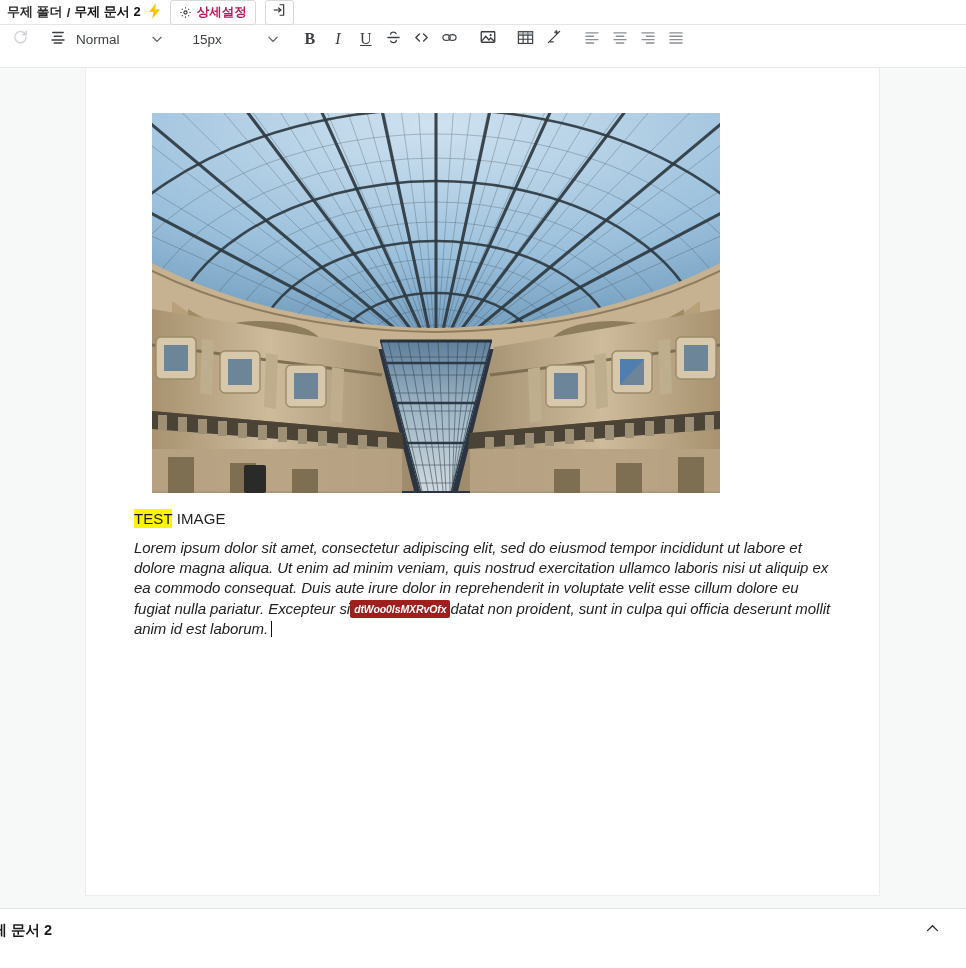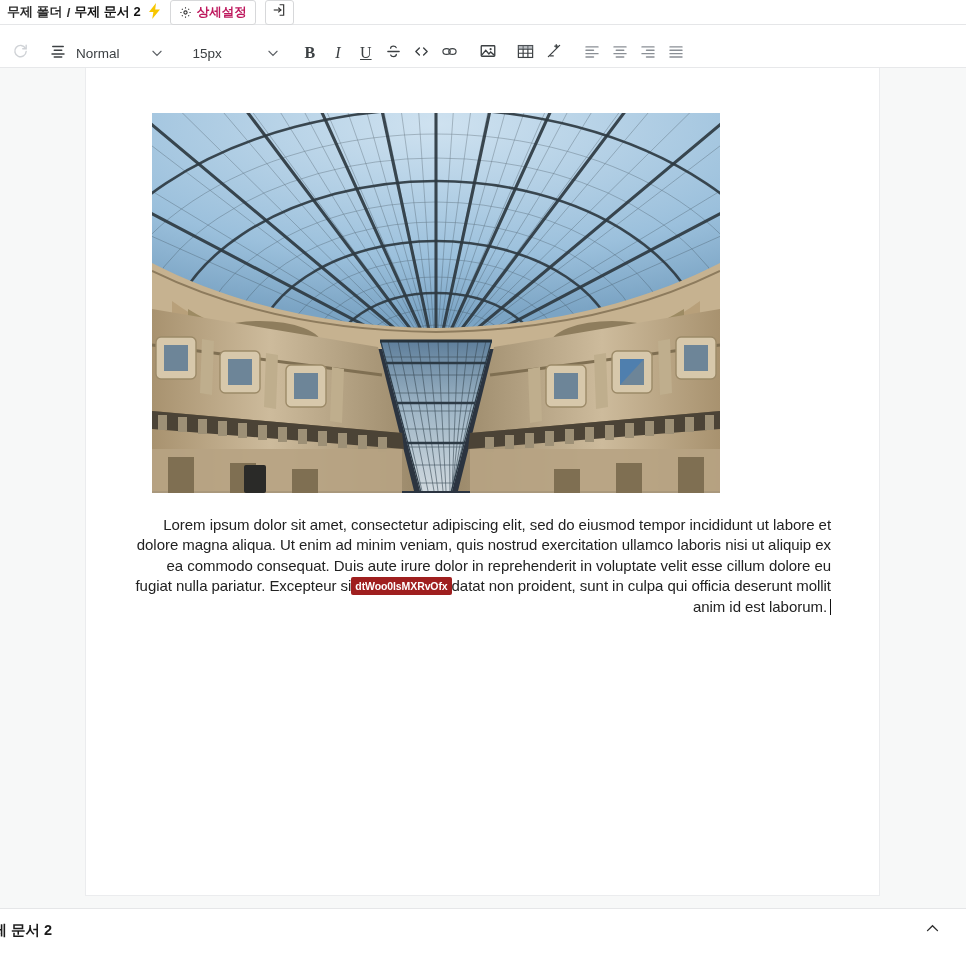--- a/index.html
+++ b/index.html
@@ -71,21 +71,21 @@
     cursor: pointer;
   }
 
   
   .formatbar {
     height: 43px;
     width: 966px;
     background: #ffffff;
     border-bottom: 1px solid #e7e8ea;
     display: flex;
-    align-items: flex-end;
+    align-items: flex-start;
     padding-left: 6px;
   }
   .fb-item {
     height: 28px;
     min-width: 28px;
     display: flex;
     align-items: center;
     justify-content: center;
     cursor: pointer;
     color: #3c4043;
@@ -161,27 +161,28 @@
     color: #222;
     line-height: 1.5;
     letter-spacing: 0.1px;
   }
   .hl-mark {
     background: #fff500;
     color: #1a1a1a;
     padding: 1px 0;
   }
   .para {
-    margin-top: 22px;
+    margin-top: 7px;
     font-size: 15px;
     line-height: 20.4px;
     color: #222;
-    text-align: right;
+    text-align: left;
     letter-spacing: -0.05px;
     max-width: 700px;
+    font-style: italic;
   }
   .chip {
     display: inline-block;
     background: #9f1f1f;
     color: #ffffff;
     font-size: 10.5px;
     font-weight: 700;
     line-height: 14px;
     padding: 2px 4px 2px 4px;
     border-radius: 2px;
@@ -660,20 +661,23 @@
               <rect x="464" y="350" width="26" height="30"></rect>
             <rect x="402" y="356" width="26" height="24"></rect>
           </g>
         </g>
 
         <rect x="0" y="0" width="568" height="380" fill="none"></rect>
       </svg>
     </div>
 
     <div class="doc-body">
+      <div class="heading-line">
+        <span class="hl-mark">TEST</span><span> IMAGE</span>
+      </div>
 
       <div class="para">
         <span>Lorem ipsum dolor sit amet, consectetur adipiscing elit, sed do eiusmod tempor incididunt ut labore et dolore magna aliqua. Ut enim ad minim veniam, quis nostrud exercitation ullamco laboris nisi ut aliquip ex ea commodo consequat. Duis aute irure dolor in reprehenderit in voluptate velit esse cillum dolore eu fugiat nulla pariatur. Excepteur si</span><span class="chip">dtWoo0lsMXRvOfx</span><span>datat non proident, sunt in culpa qui officia deserunt mollit anim id est laborum.</span><span class="caret-bar"></span>
       </div>
     </div>
 
   </div>
 </div>
 
 <div class="bottombar">

